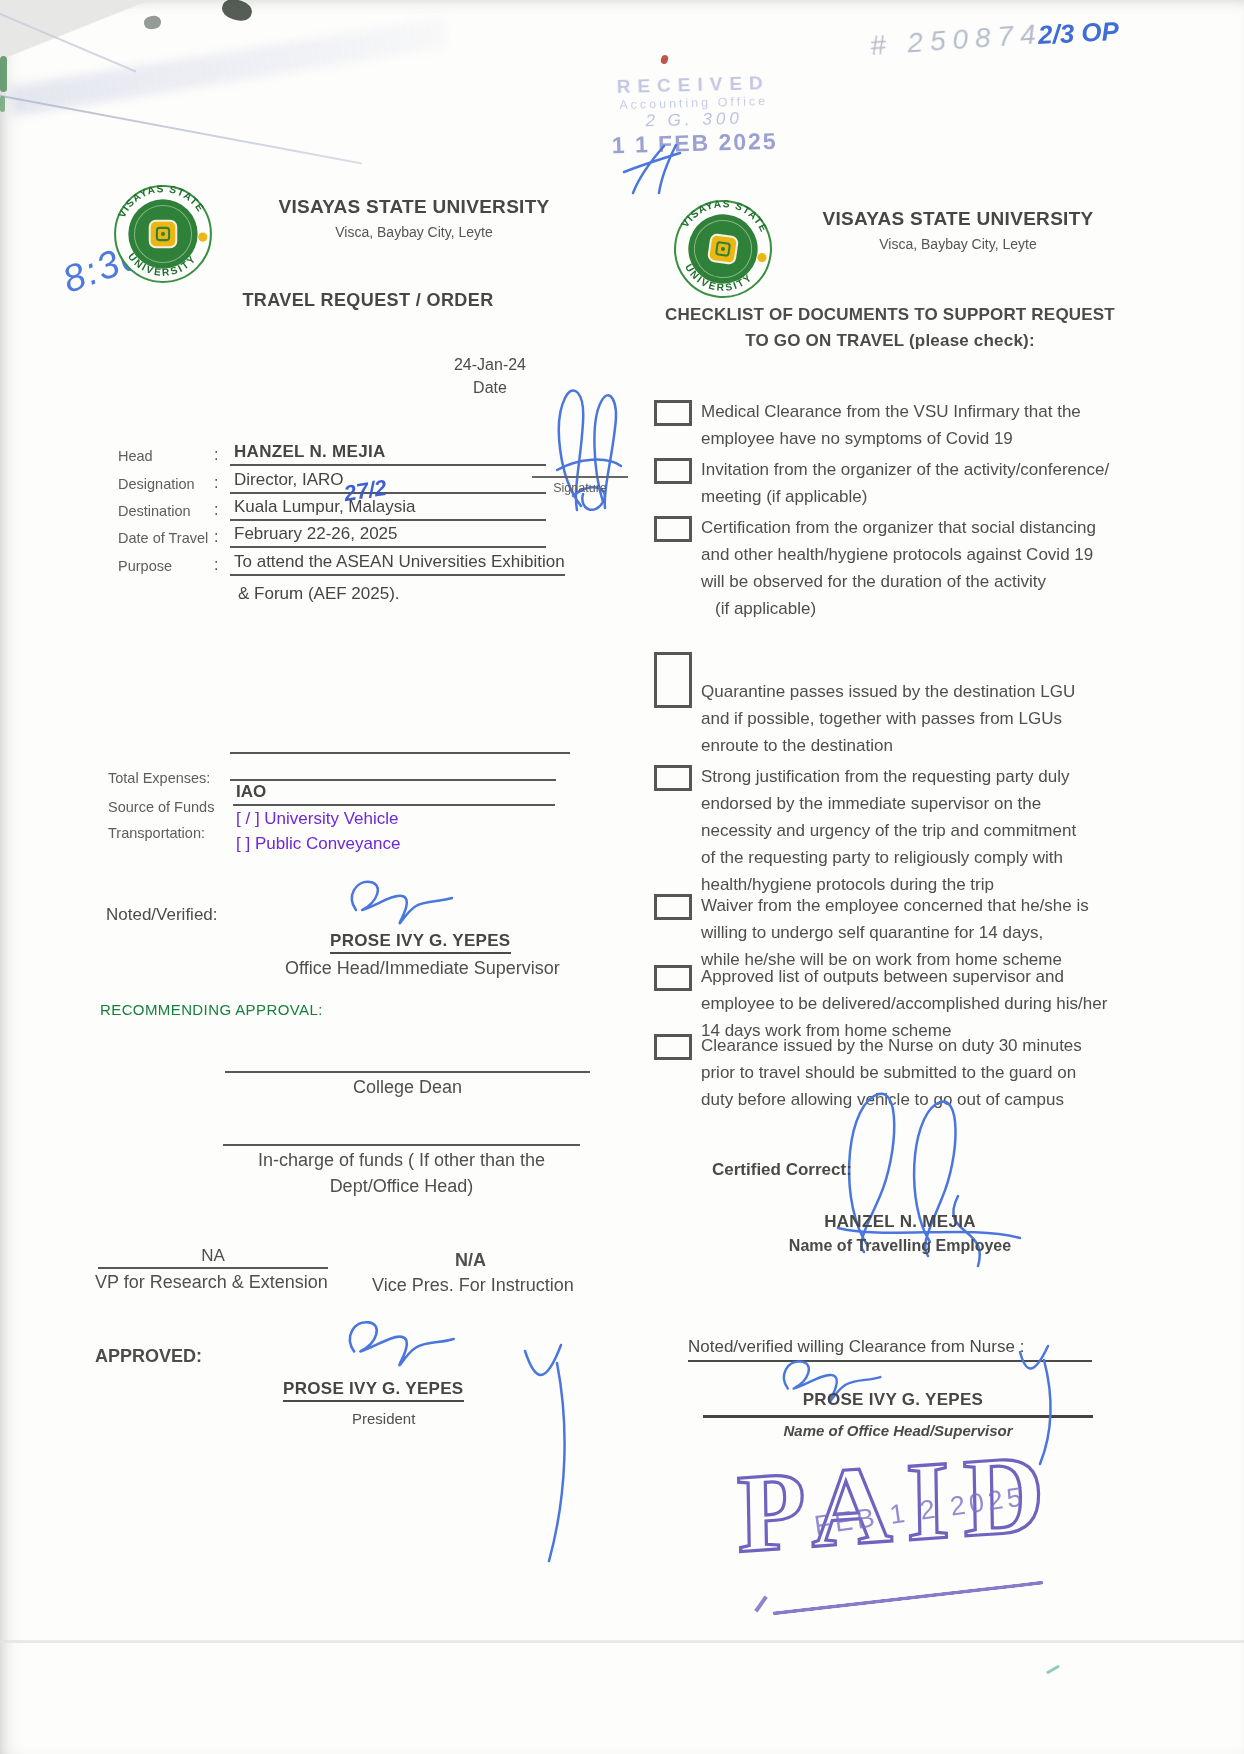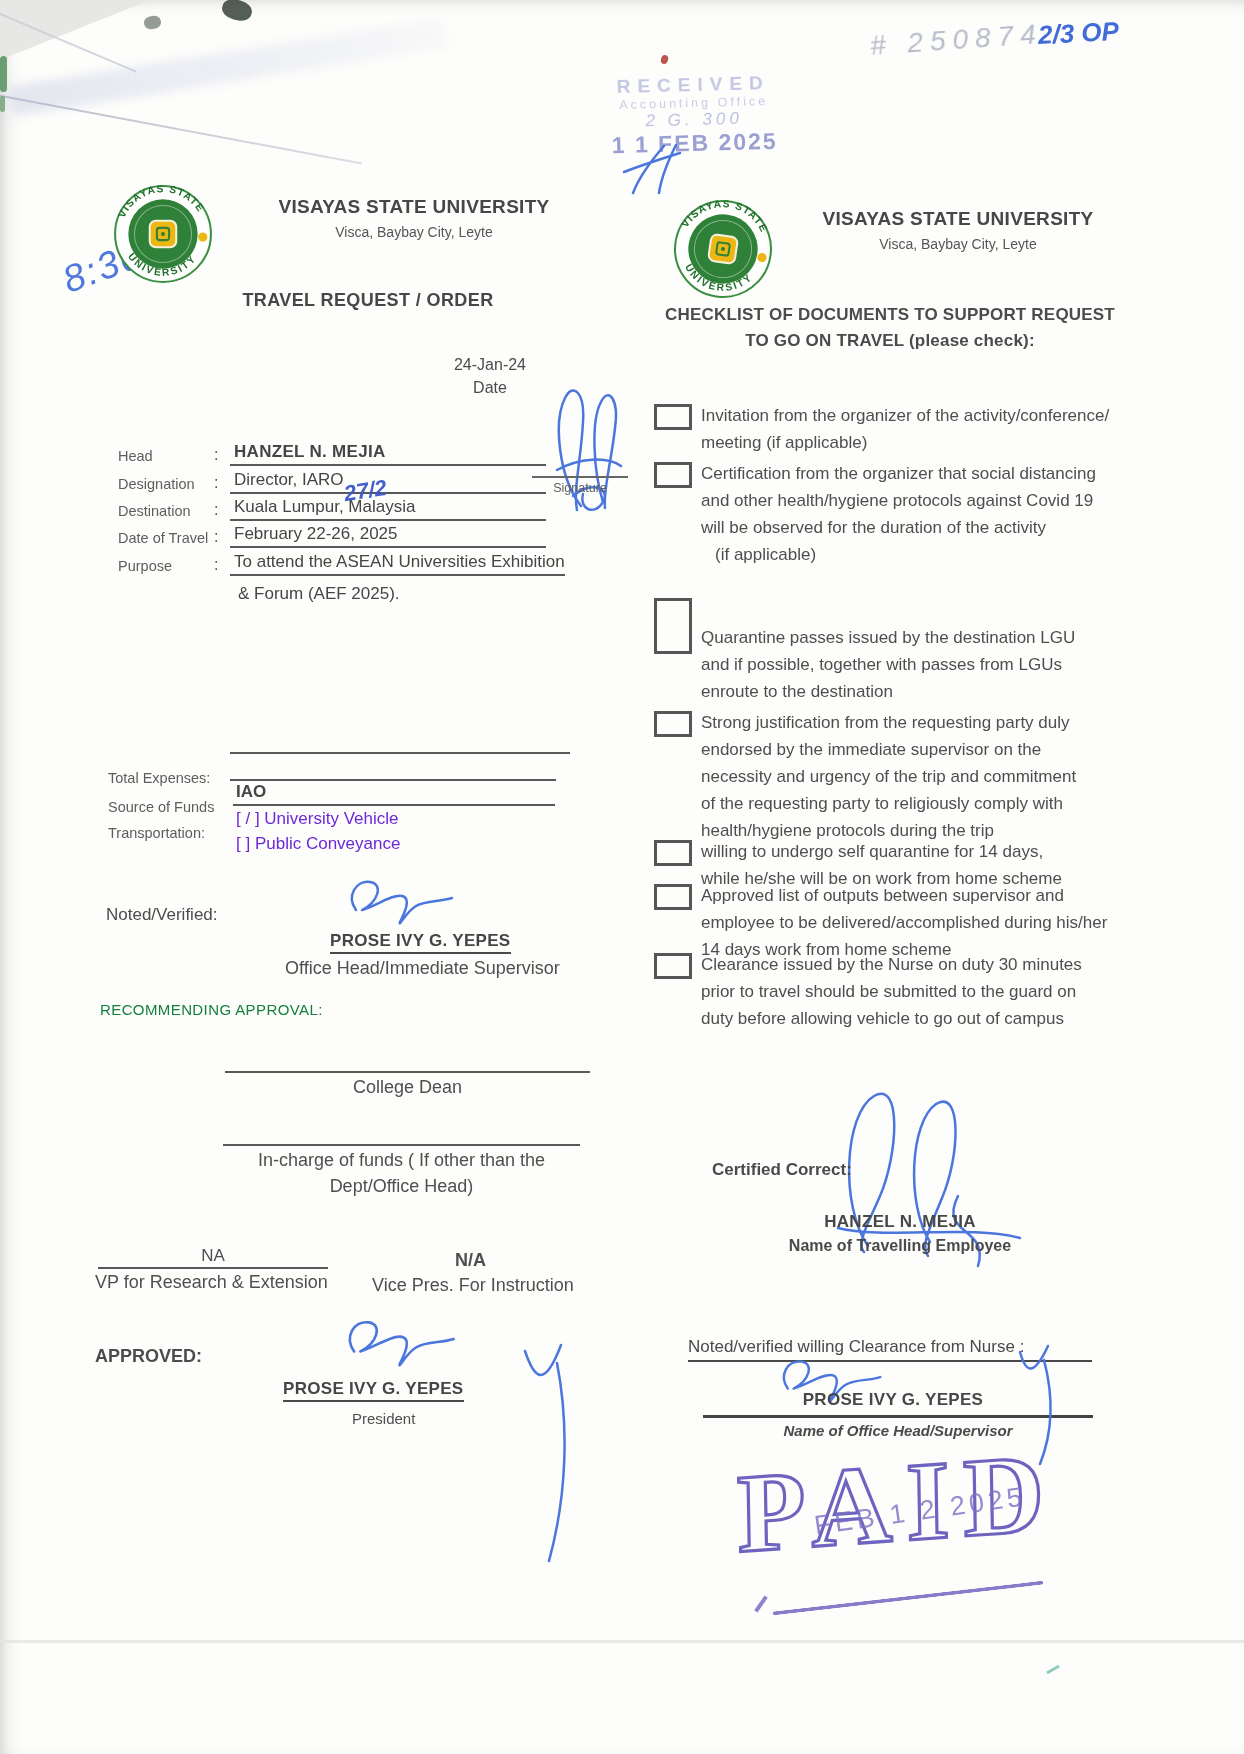--- a/index.html
+++ b/index.html
@@ -232,20 +232,27 @@
     <text font-size="10" font-weight="bold" fill="#1e6e2c" letter-spacing="1.2"><textPath href="#arcT2" startOffset="12%">VISAYAS STATE</textPath></text>
     <text font-size="10" font-weight="bold" fill="#1e6e2c" letter-spacing="2"><textPath href="#arcB2" startOffset="18%">UNIVERSITY</textPath></text>
   </svg>
   <div class="abs c univ-title r-univ">VISAYAS STATE UNIVERSITY</div>
   <div class="abs c univ-addr r-addr">Visca, Baybay City, Leyte</div>
   <div class="abs c r-title r-title1">CHECKLIST OF DOCUMENTS TO SUPPORT REQUEST</div>
   <div class="abs c r-title r-title2">TO GO ON TRAVEL (please check):</div>
 
   <div class="abs checklist">
 
+      <div class="chk-item" data-idx="0">
+        <span class="chk-box"></span>
+        <div class="chk-text">
+          <div>Medical Clearance from the VSU Infirmary that the</div>
+          <div>employee have no symptoms of Covid 19</div>
+        </div>
+      </div>
 
       <div class="chk-item" data-idx="1">
         <span class="chk-box"></span>
         <div class="chk-text">
           <div>Invitation from the organizer of the activity/conference/</div>
           <div>meeting (if applicable)</div>
         </div>
       </div>
 
       <div class="chk-item" data-idx="2">
@@ -274,20 +281,21 @@
           <div>endorsed by the immediate supervisor on the</div>
           <div>necessity and urgency of the trip and commitment</div>
           <div>of the requesting party to religiously comply with</div>
           <div>health/hygiene protocols during the trip</div>
         </div>
       </div>
 
       <div class="chk-item" data-idx="5">
         <span class="chk-box"></span>
         <div class="chk-text">
+          <div>Waiver from the employee concerned that he/she is</div>
           <div>willing to undergo self quarantine for 14 days,</div>
           <div>while he/she will be on work from home scheme</div>
         </div>
       </div>
 
       <div class="chk-item" data-idx="6">
         <span class="chk-box"></span>
         <div class="chk-text">
           <div>Approved list of outputs between supervisor and</div>
           <div>employee to be delivered/accomplished during his/her</div>

